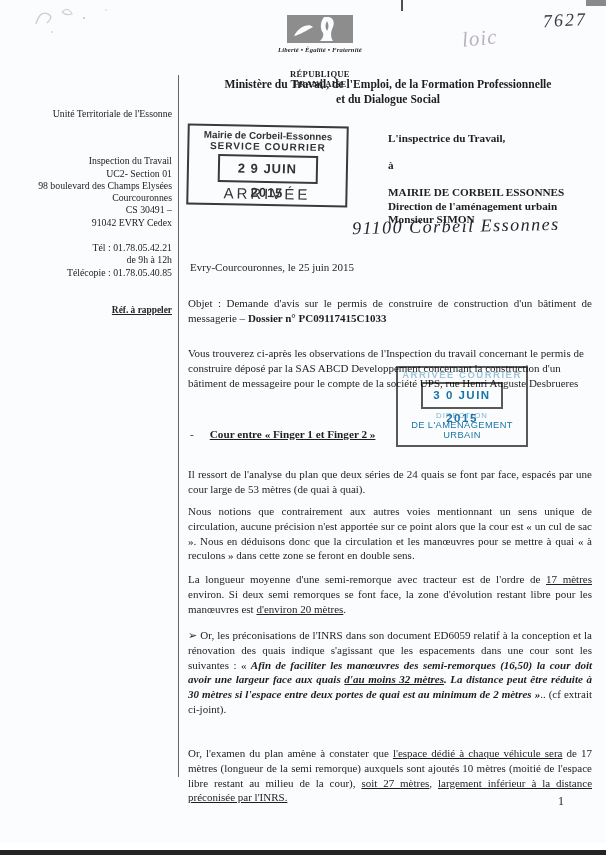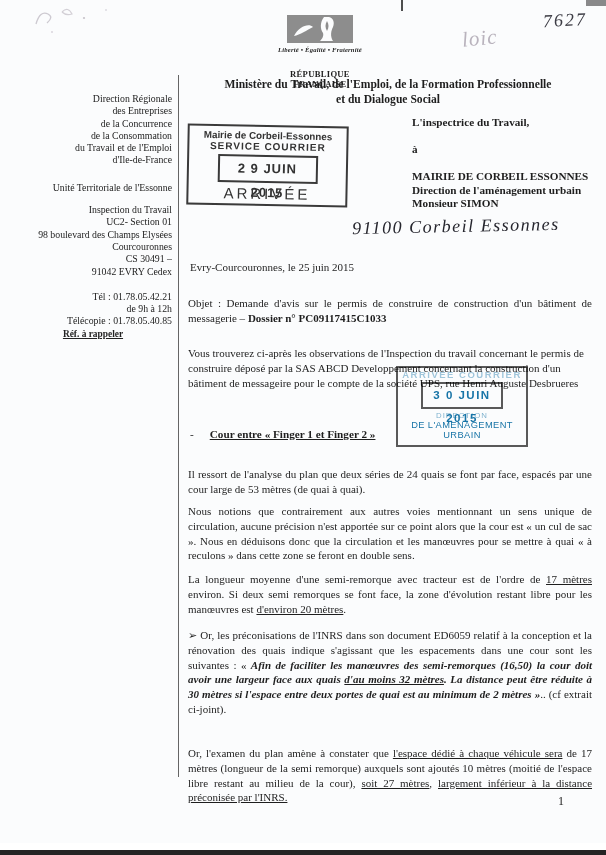--- a/index.html
+++ b/index.html
@@ -26,43 +26,43 @@
   
   .header{position:absolute;left:184px;top:78px;width:408px;text-align:center;font-weight:bold;
           font-size:11.6px;line-height:14.6px;}
   .vline{position:absolute;left:178px;top:75px;width:1px;height:702px;background:#4a4a4a;opacity:.85;}
 
   
   .sidebar{position:absolute;left:14px;top:93px;width:158px;text-align:right;font-size:9.8px;line-height:12.3px;color:#222;}
   .sidebar .grp{margin-bottom:0;}
   .sidebar .g1{margin-top:0;}
   .sidebar .g2{margin-top:15px;}
-  .sidebar .g3{margin-top:10px;}
+  .sidebar .g3{margin-top:35px;}
   .sidebar .g4{margin-top:13px;}
-  .sidebar .ref{font-weight:bold;text-decoration:underline;font-size:9.4px;text-align:center;}
+  .sidebar .ref{margin-top:25px;font-weight:bold;text-decoration:underline;font-size:9.4px;}
 
   
   .stamp{position:absolute;border:2px solid #3a3a3a;color:#333;text-align:center;
          font-family:"Liberation Sans","DejaVu Sans",sans-serif;}
   .stamp1{left:187px;top:125px;width:157px;height:74px;transform:rotate(1.1deg);padding-top:3px;}
   .stamp1 .l1{font-size:9.8px;font-weight:bold;}
   .stamp1 .l2{font-size:10px;font-weight:bold;letter-spacing:1px;}
   .stamp1 .datebox{width:96px;height:24px;border:2px solid #3a3a3a;margin:3px auto 2px auto;
                    font-size:13px;font-weight:bold;letter-spacing:1px;line-height:24px;}
   .stamp1 .l4{font-size:15px;letter-spacing:3px;font-weight:500;}
   .stamp2{left:396px;top:366px;width:128px;height:76px;border-color:#4c4c4c;mix-blend-mode:multiply;
           opacity:.92;padding-top:1px;color:#0369a1;}
   .stamp2 .l1{font-size:9.5px;font-weight:bold;letter-spacing:1.5px;opacity:.4;}
   .stamp2 .datebox{width:78px;height:23px;border:2px solid #4c4c4c;margin:2px auto 2px auto;
                    font-size:11.5px;font-weight:bold;letter-spacing:1.5px;line-height:23px;}
   .stamp2 .l3{font-size:7.8px;opacity:.55;letter-spacing:1px;}
   .stamp2 .l4{font-size:9.3px;letter-spacing:.4px;}
 
   
-  .recipient{position:absolute;left:388px;top:116px;font-weight:bold;font-size:11.2px;line-height:13.2px;margin-left:24px;}
+  .recipient{position:absolute;left:388px;top:132px;font-weight:bold;font-size:11.2px;line-height:13.2px;}
   .recipient .from{margin-bottom:14px;}
   .recipient .to-prefix{margin-bottom:14px;}
 
   
   .dateline{position:absolute;left:190px;top:261px;font-size:11px;}
   .para{position:absolute;left:188px;width:404px;font-size:11px;line-height:14.8px;text-align:justify;}
   .p-subject{top:285px;}
   .p-intro{top:335px;text-align:left;width:398px;}
   .section-heading{position:absolute;left:190px;top:428px;font-size:11.2px;display:flex;gap:16px;}
   .section-heading .title{font-weight:bold;text-decoration:underline;}
@@ -111,28 +111,20 @@
   <div class="hw hw-loic">loic</div>
 
   <div class="header">
     <div>Ministère du Travail, de l'Emploi, de la Formation Professionnelle</div>
     <div>et du Dialogue Social</div>
   </div>
 
   <div class="vline"></div>
 
   <div class="sidebar">
-    <div class="grp g1">
-        <div>Direction Régionale</div>
-        <div>des Entreprises</div>
-        <div>de la Concurrence</div>
-        <div>de la Consommation</div>
-        <div>du Travail et de l'Emploi</div>
-        <div>d'Ile-de-France</div>
-      </div>
     <div class="grp g2">Unité Territoriale de l'Essonne</div>
     <div class="grp g3">
         <div>Inspection du Travail</div>
         <div>UC2- Section 01</div>
         <div>98 boulevard des Champs Elysées</div>
         <div>Courcouronnes</div>
         <div>CS 30491 –</div>
         <div>91042 EVRY Cedex</div>
       </div>
     <div class="grp g4">

